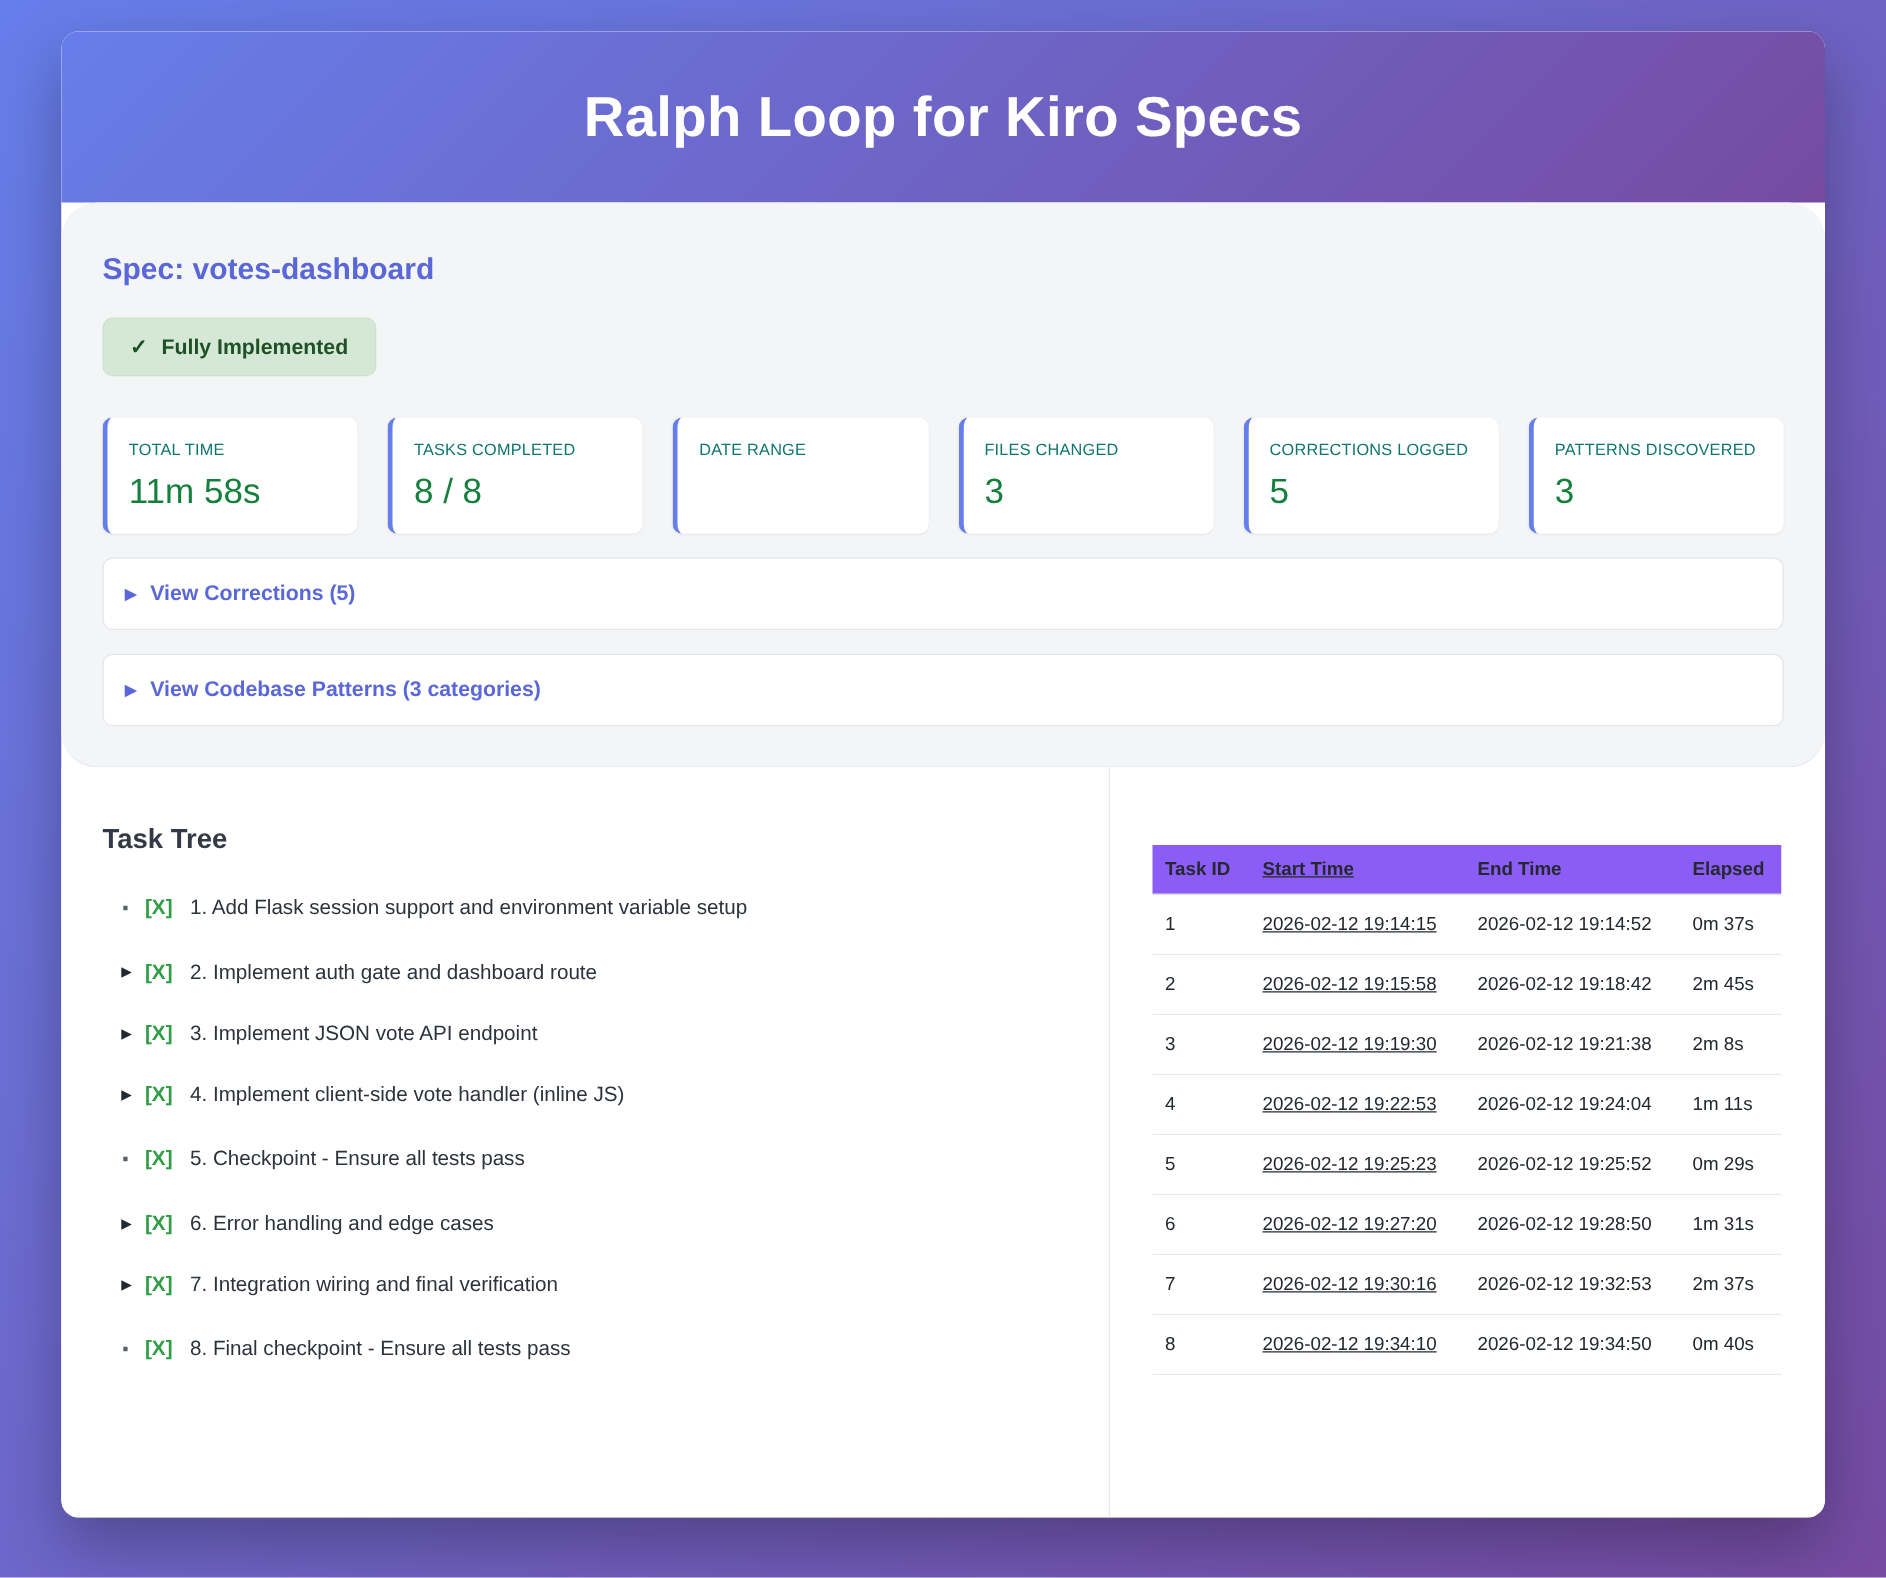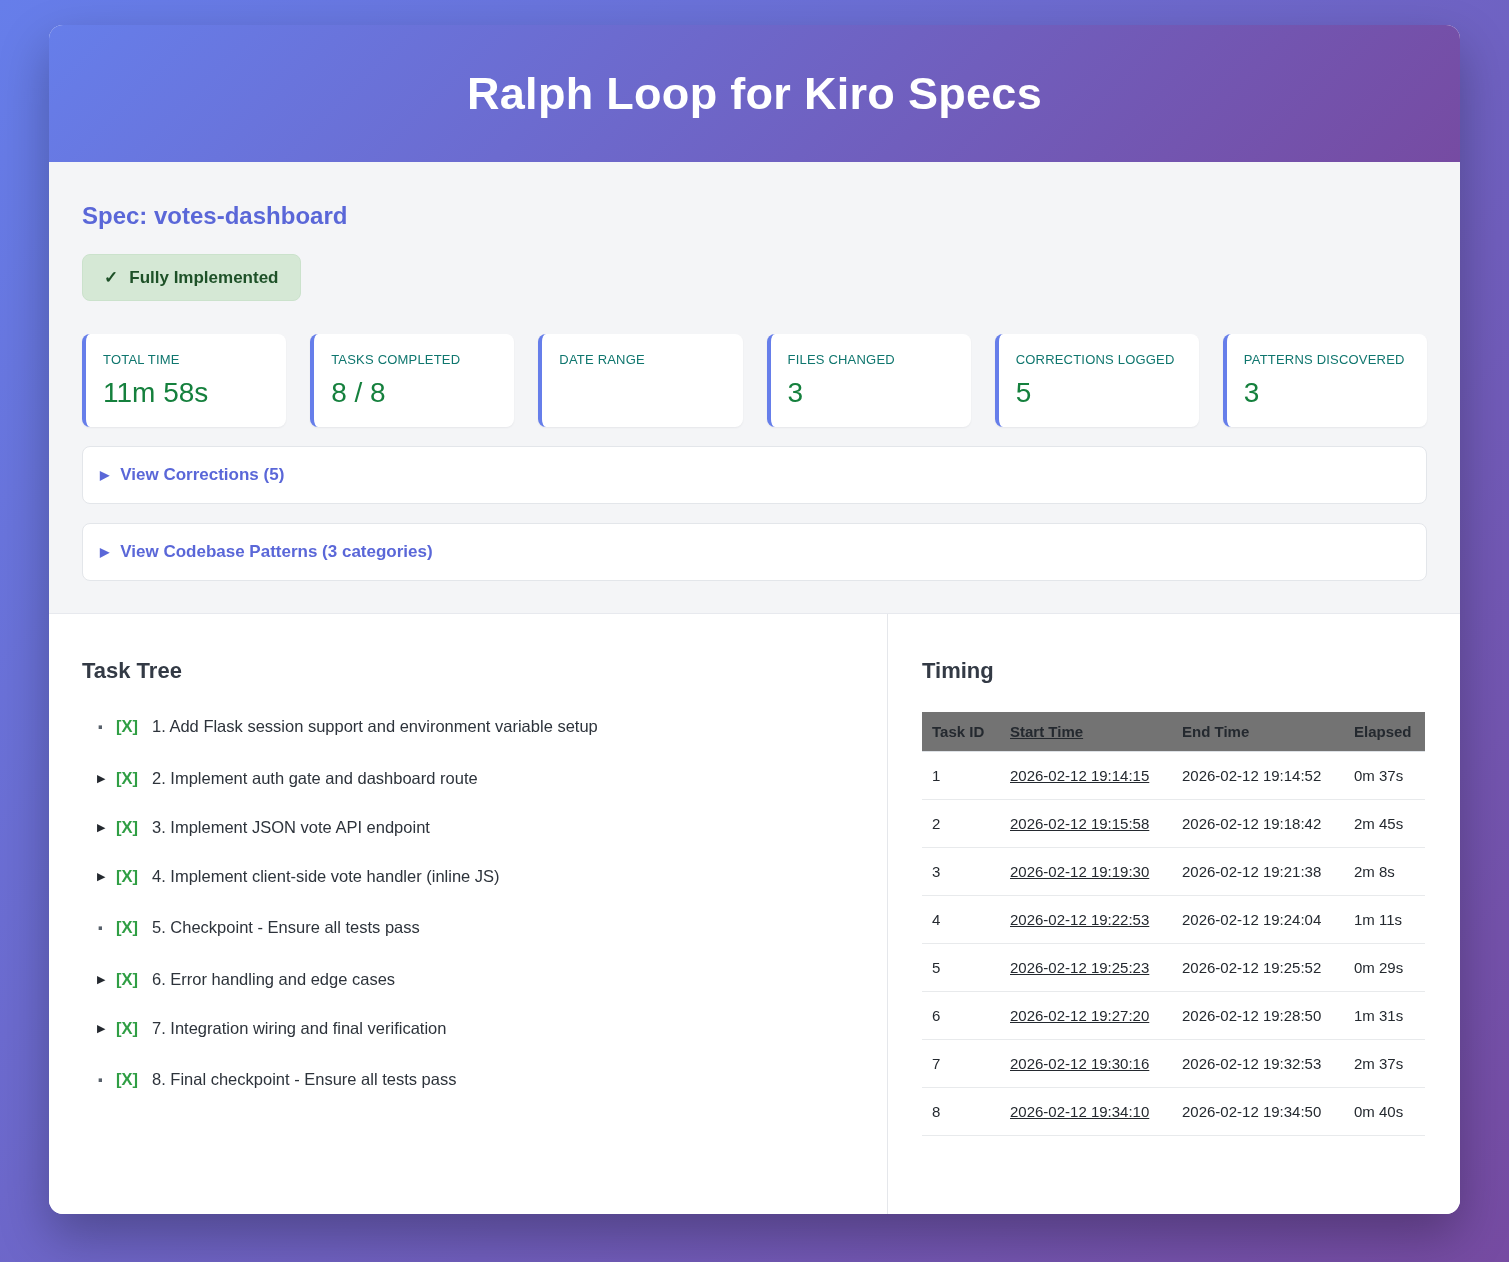--- a/index.html
+++ b/index.html
@@ -32,20 +32,21 @@
     color: #ffffff;
     font-size: 45px;
     font-weight: 700;
     letter-spacing: 0.3px;
   }
   
   .summary-section {
     background: #f4f5f7;
     padding: 30px 33px 32px 33px;
     border-bottom: 1px solid #e7e9ee;
+    border-radius: 29px;
   }
   .spec-heading {
     margin: 10px 0 24px 0;
     color: #5a67d8;
     font-size: 24px;
     font-weight: 700;
   }
   .status-badge {
     display: inline-flex;
     align-items: center;
@@ -158,21 +159,21 @@
     white-space: nowrap;
   }
   
   .timing-table {
     width: 100%;
     border-collapse: collapse;
     margin-top: 28px;
     font-size: 15px;
   }
   .timing-table th {
-    background: #737373;
+    background: #8b5cf6;
     text-align: left;
     font-weight: 700;
     color: #24292f;
     padding: 11px 10px;
     border-bottom: 1px solid #dde1e6;
   }
   .timing-table td {
     padding: 15px 10px;
     color: #24292f;
     border-bottom: 1px solid #e8eaec;
@@ -281,21 +282,20 @@
         </li>
         <li class="task-item">
           <span class="marker bullet">·</span>
           <span class="checkbox">[X]</span>
           <span class="task-label">8. Final checkpoint - Ensure all tests pass</span>
         </li>
       </ul>
     </div>
 
     <div class="timing-col">
-      <h2 class="col-heading">Timing</h2>
       <table class="timing-table">
         <thead>
           <tr>
             <th>Task ID</th>
             <th>Start Time</th>
             <th>End Time</th>
             <th>Elapsed</th>
           </tr>
         </thead>
         <tbody>

